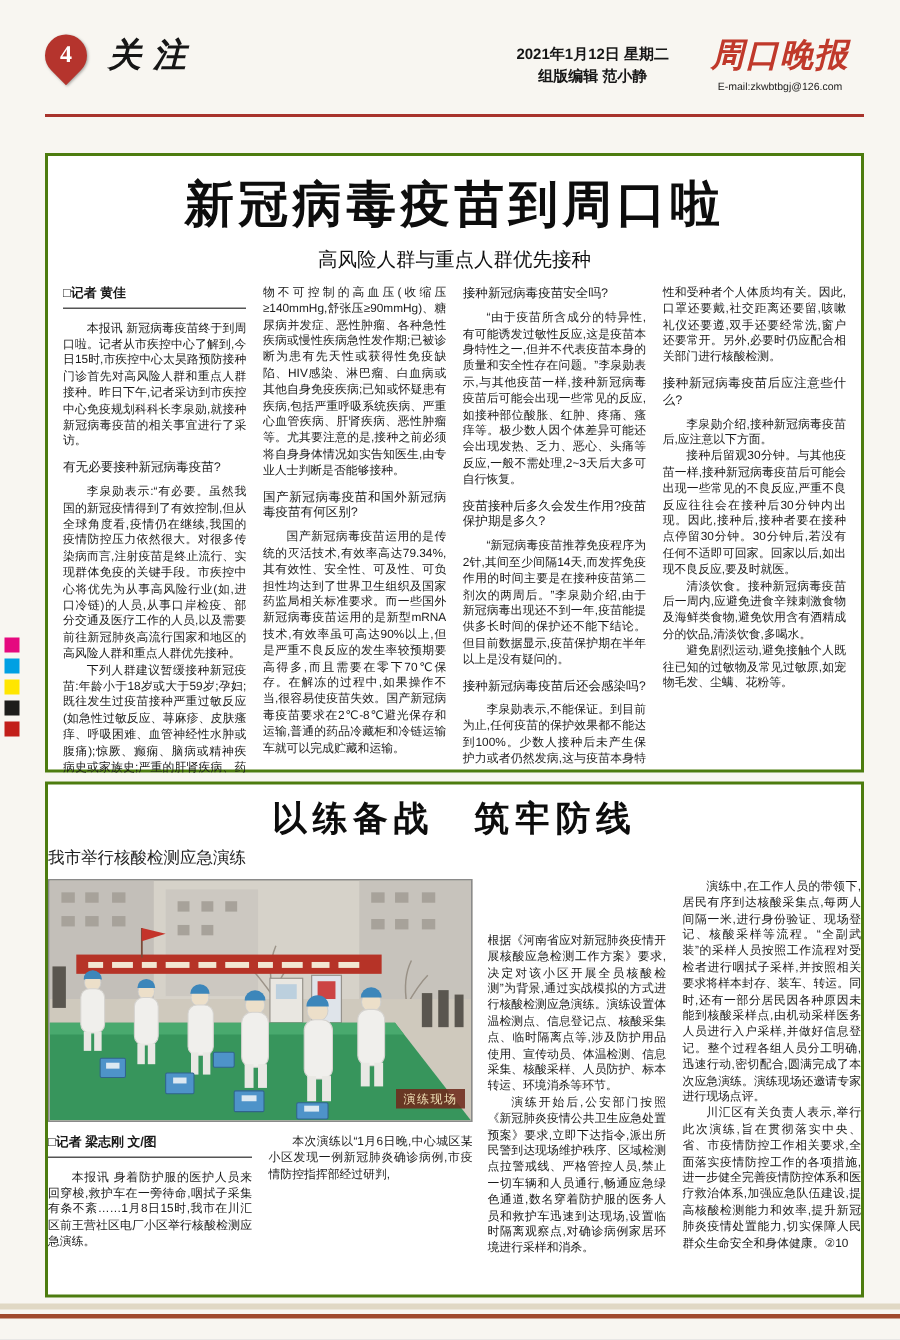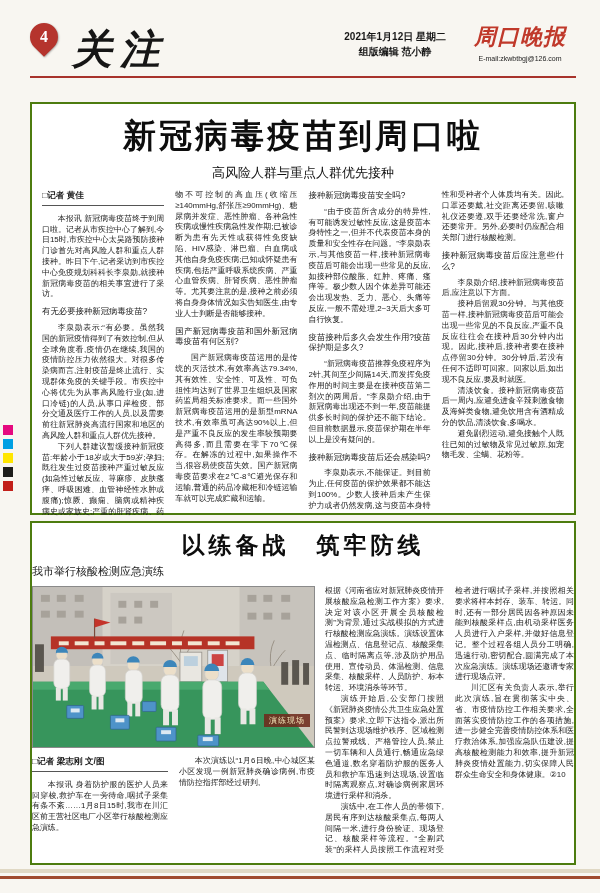--- a/index.html
+++ b/index.html
@@ -8,21 +8,21 @@
     background:#f8f6f1;overflow:hidden;
     font-family:"Liberation Sans","DejaVu Sans",sans-serif;color:#161616;
   }
   
   .header{display:flex;align-items:flex-start;padding:20px 24px 0 30px;height:52px;}
   .pin{width:28px;height:28px;background:#b5342d;border-radius:50% 50% 50% 0;
        transform:rotate(-45deg);display:flex;align-items:center;justify-content:center;
        margin-top:3px;box-shadow:0 1px 2px rgba(0,0,0,.35);flex:none;}
   .pin span{transform:rotate(45deg);color:#fff;font-size:16px;font-weight:bold;
        font-family:"Liberation Serif",serif;}
-  .section-title{font-family:"Liberation Serif","DejaVu Serif",serif;font-size:40px;
+  .section-title{font-family:"Liberation Serif","DejaVu Serif",serif;font-size:22px;
        font-weight:bold;font-style:italic;margin:2px 0 0 14px;letter-spacing:8px;}
   .header-spacer{flex:1;}
   .date-block{font-size:10px;line-height:15px;margin:9px 18px 0 0;font-weight:bold;white-space:nowrap;text-align:center;}
   .masthead{margin-top:2px;text-align:center;width:112px;flex:none;}
   .masthead-name{color:#c0392b;font-size:22px;font-weight:bold;font-style:italic;
        font-family:"Liberation Serif",serif;white-space:nowrap;letter-spacing:1px;}
   .masthead-email{font-size:7px;color:#222;margin-top:3px;}
   .header-rule{height:2px;background:#a8332c;margin:4px 24px 0 30px;}
   
   .regmarks{position:absolute;left:3px;top:425px;display:flex;flex-direction:column;gap:4px;}
@@ -33,31 +33,31 @@
   .frame2{height:344px;margin-top:6px;padding:6px 0;}
   .headline1{text-align:center;font-size:33px;font-weight:900;letter-spacing:3px;margin:2px 0 5px;color:#0d0d0d;}
   .subheadline1{text-align:center;font-size:13px;margin:0 0 8px;color:#111;}
   .headline2{text-align:center;font-size:23px;font-weight:900;letter-spacing:4px;margin:1px 0 3px;color:#0d0d0d;}
   .subheadline2{text-align:left;font-size:11px;margin:0 0 7px;color:#222;}
   
   .art-body{column-gap:11px;column-fill:auto;text-align:justify;overflow:hidden;
        font-size:7.9px;line-height:10.8px;color:#1a1a1a;}
   .art1-body{column-count:4;height:328px;}
   .para{margin:0;text-indent:2em;}
-  .para.cont{text-indent:0;}
+  .para.cont{text-indent:0;margin-top:36px;}
   .subhead{font-size:8.4px;font-weight:normal;margin:6px 0;break-inside:avoid;}
   .byline{font-size:8.6px;font-weight:bold;border-bottom:1px solid #555;
        padding-bottom:4px;margin:0 0 8px;break-inside:avoid;}
   
   .art2-cols{display:flex;gap:10px;}
   .art2-left{width:283px;flex:none;}
   .photo-wrap{position:relative;height:162px;border:1px solid #8a8a8a;
        overflow:hidden;background:#cfcabe;box-sizing:border-box;}
   .photo-wrap svg{display:block;width:100%;height:100%;}
-  .photo-caption{position:absolute;right:4px;bottom:20px;background:rgba(112,42,28,.88);
+  .photo-caption{position:absolute;right:4px;bottom:8px;background:rgba(112,42,28,.88);
        color:#f3e3b8;font-size:8px;padding:1px 5px;letter-spacing:1px;}
   .art2-left-text{column-count:2;height:94px;margin-top:8px;}
   .art2-right{flex:1;min-width:0;}
   .art2-right-text{column-count:2;height:270px;}
   
   .bottom-cream{position:absolute;left:0;right:0;top:869px;height:4px;background:#e0d8c4;}
   .bottom-line{position:absolute;left:0;right:0;top:876px;height:3px;background:#a04a2e;}
 </style>
 </head>
 <body>

